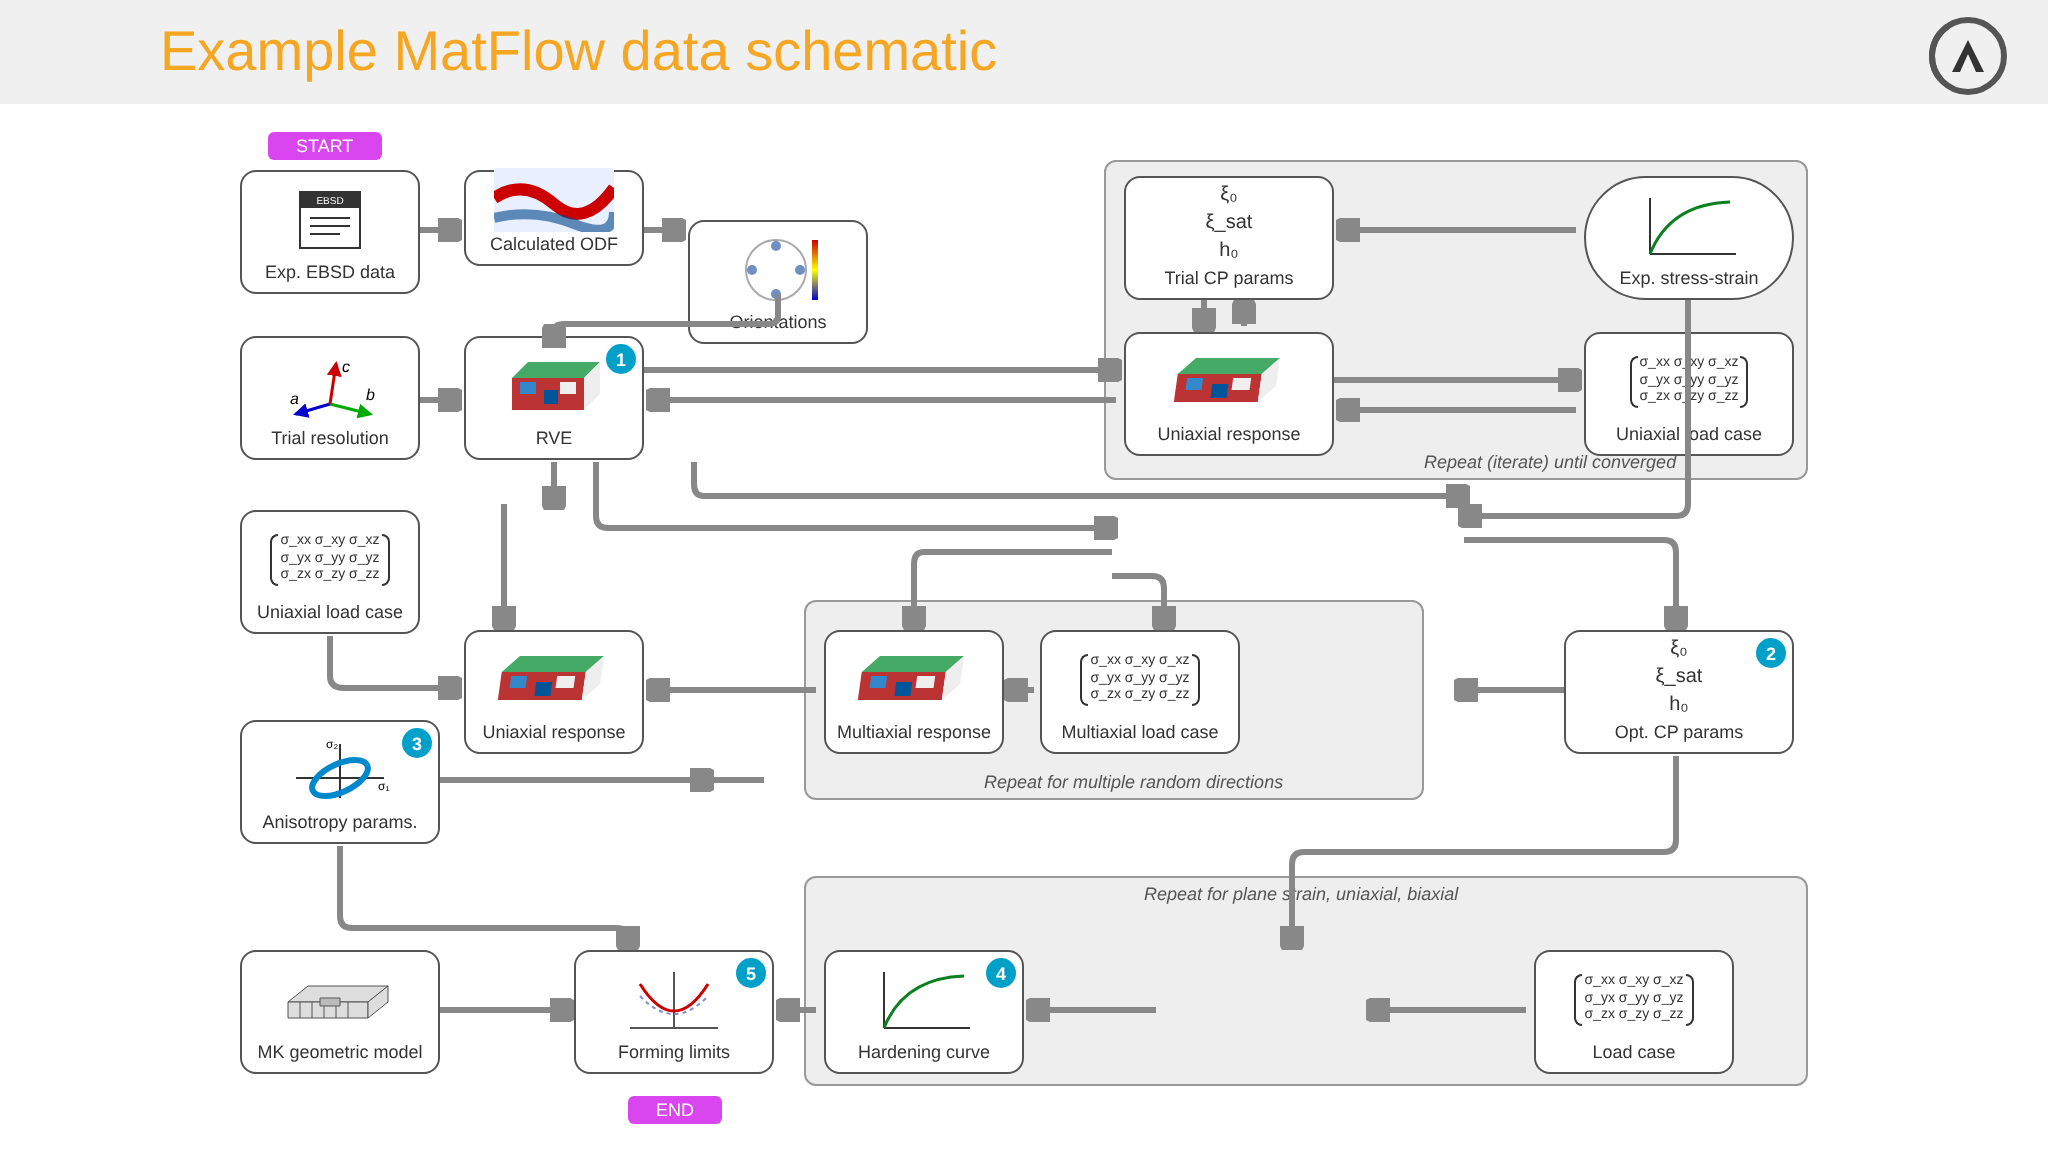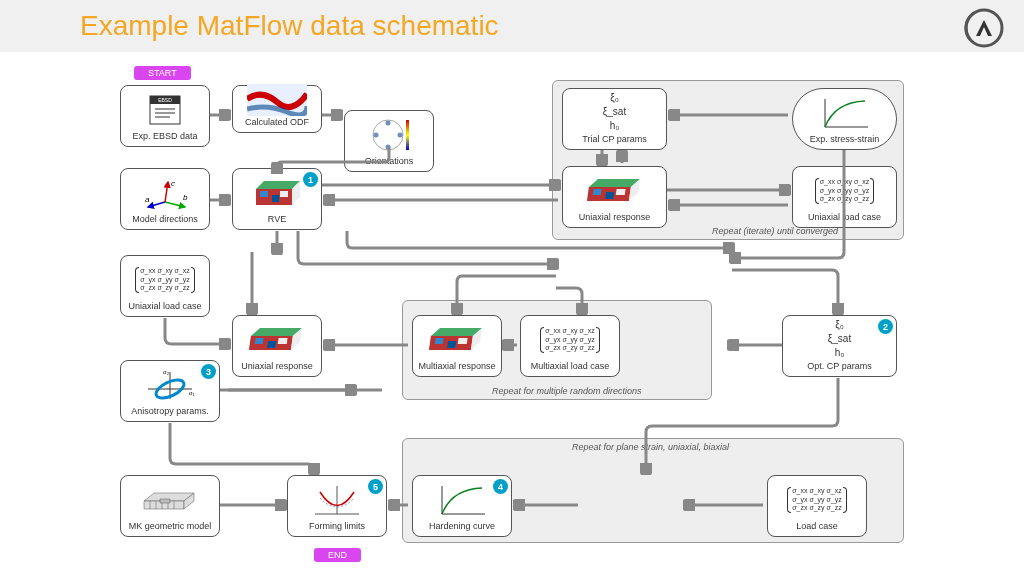--- a/index.html
+++ b/index.html
@@ -122,21 +122,21 @@
           <text x="5" y="25" font-size="8" font-style="italic">a</text>
           <text x="43" y="23" font-size="8" font-style="italic">b</text>
           <text x="31" y="9" font-size="8" font-style="italic">c</text>
           <defs>
             <marker id="ah2" markerWidth="5" markerHeight="5" refX="4" refY="2.5" orient="auto">
               <path d="M0 0 L5 2.5 L0 5 Z" fill="context-stroke"></path>
             </marker>
           </defs>
         </svg>
       </div>
-    <div class="lbl">Model directions</div>
+    <div class="lbl">Trial resolution</div>
   </div>
   <div class="node" style="left:120px; top:108px; width:90px; height:62px;">
     <div class="badge">1</div>
     <div class="pic">
         <svg width="55" height="33">
           <g transform="translate(6,4)">
             <path d="M0 8 L36 8 L44 0 L8 0 Z" fill="#4a6"></path>
             <path d="M0 8 L36 8 L36 24 L0 24 Z" fill="#b33"></path>
             <path d="M36 8 L44 0 L44 16 L36 24 Z" fill="#eee"></path>
             <rect x="4" y="10" width="8" height="6" fill="#38c"></rect>

